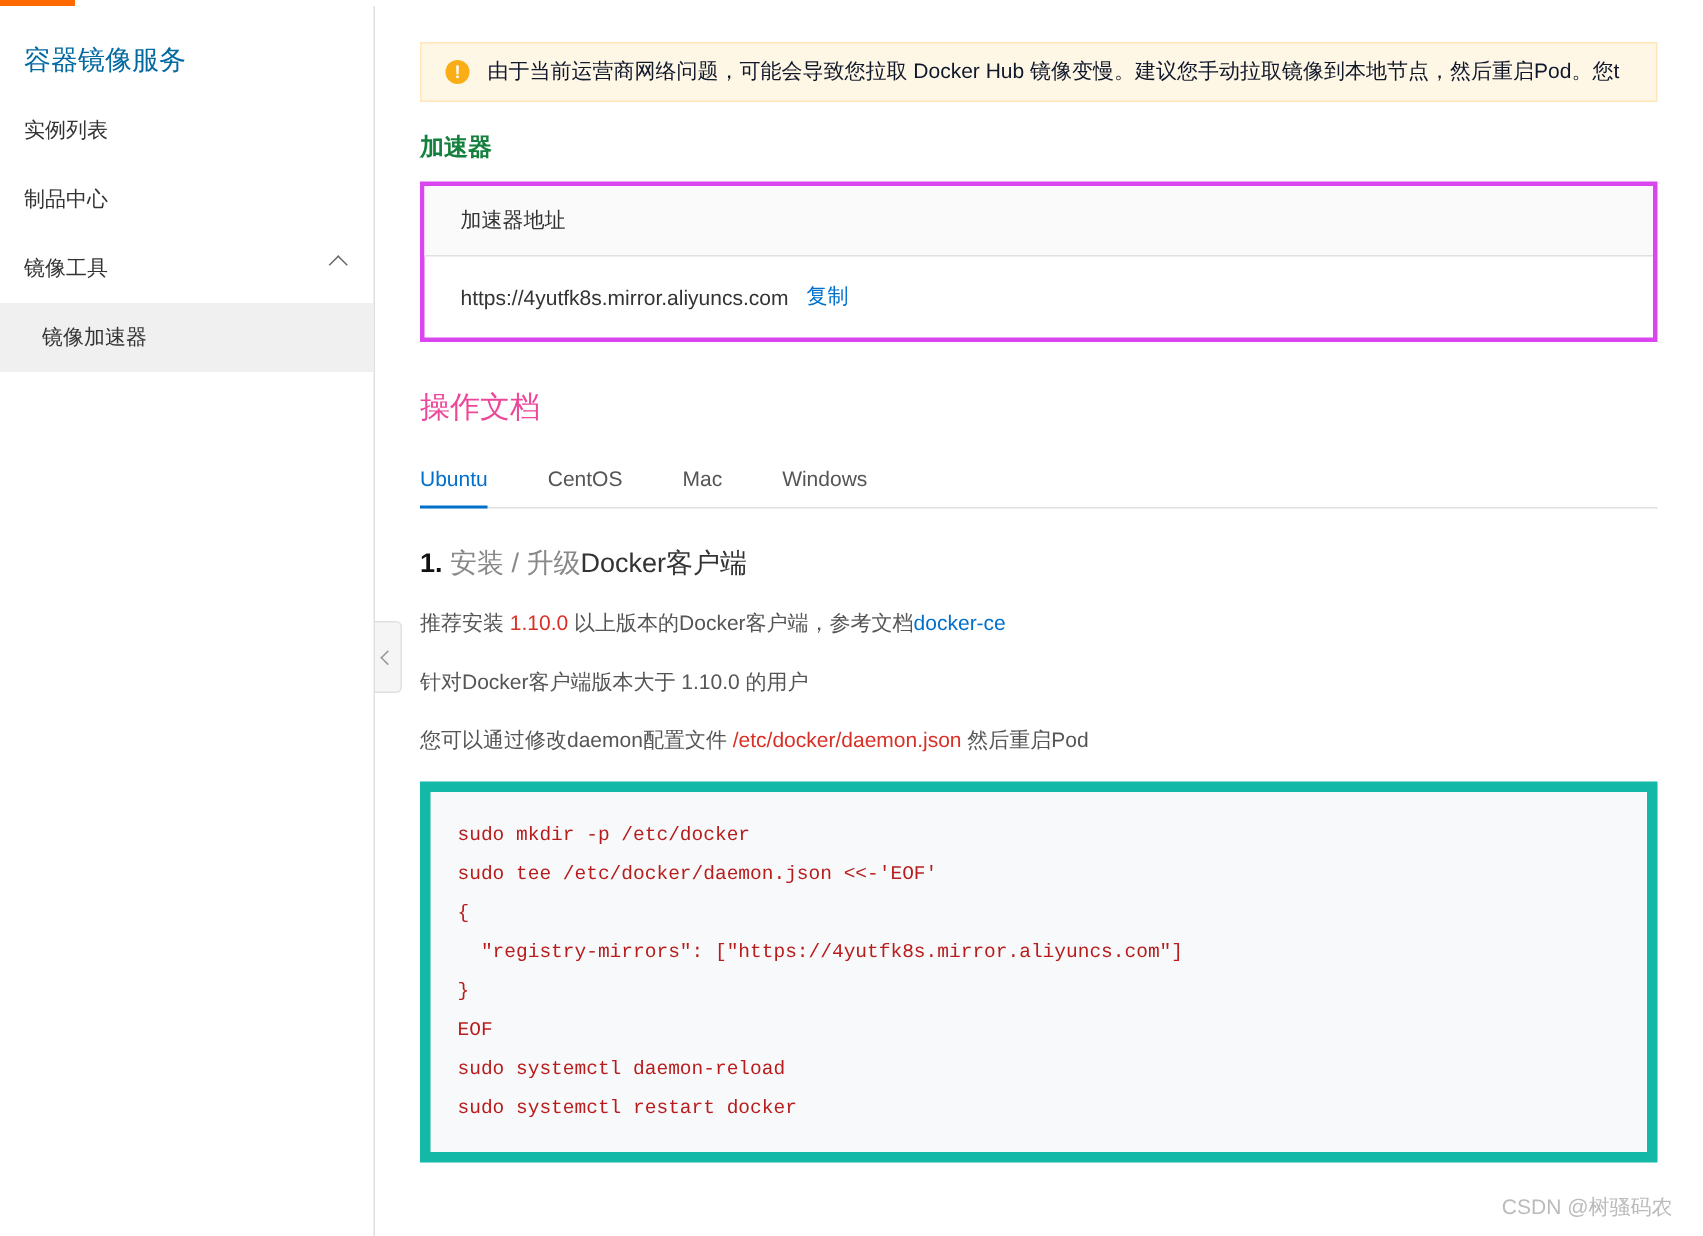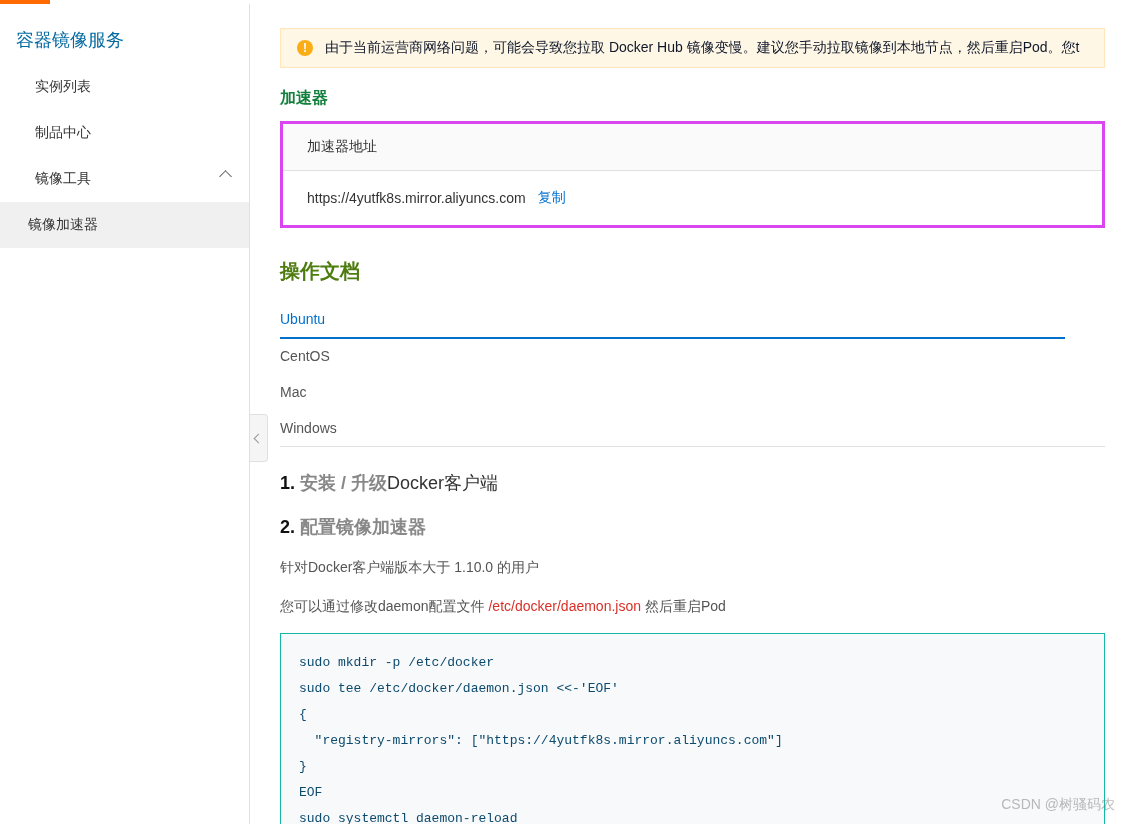--- a/index.html
+++ b/index.html
@@ -1,47 +1,47 @@
 <!DOCTYPE html>
 <html><head>
   <meta charset="utf-8">
   <style>
     * { margin: 0; padding: 0; box-sizing: border-box; }
     body { font-family: -apple-system, BlinkMacSystemFont, "PingFang SC", "Microsoft YaHei", sans-serif; font-size: 14px; color: #333; background: #fff; }
     .orange-bar { height: 4px; width: 50px; background: #ff6a00; }
     .layout { display: flex; }
     .sidebar { width: 250px; background: #fff; border-right: 1px solid #e0e0e0; min-height: 820px; position: relative; }
     .sidebar-title { font-size: 18px; font-weight: 400; padding: 24px 16px 12px; color: #0369a1; }
-    .sidebar-item { padding: 14px 16px; color: #333; cursor: pointer; display: flex; justify-content: space-between; margin-left: 19px; }
+    .sidebar-item { padding: 14px 16px; color: #333; cursor: pointer; display: flex; justify-content: space-between; }
     .sidebar-subitem { padding: 14px 28px; color: #333; cursor: pointer; background: #f0f0f0; font-family: Liberation Serif, serif; }
     .chevron { width: 12px; height: 12px; display: inline-block; }
     .chevron::before { content: ''; display: block; width: 8px; height: 8px; border-left: 1.5px solid #666; border-top: 1.5px solid #666; transform: rotate(45deg); margin-top: 2px; }
     .collapse-handle { position: absolute; left: 250px; top: 410px; width: 18px; height: 48px; background: #f5f5f5; border: 1px solid #e0e0e0; border-left: none; display: flex; align-items: center; justify-content: center; cursor: pointer; border-radius: 0 4px 4px 0; }
     .collapse-handle::before { content: ''; width: 6px; height: 6px; border-left: 1.5px solid #999; border-bottom: 1.5px solid #999; transform: rotate(45deg); }
     .main { flex: 1; padding: 24px 30px; min-width: 0; overflow: hidden; }
     .alert { background: #fff7e6; border: 1px solid #ffe7ba; padding: 10px 16px; display: flex; align-items: center; gap: 12px; margin-bottom: 20px; white-space: nowrap; overflow: hidden; }
     .alert-icon { width: 16px; height: 16px; border-radius: 50%; background: #faad14; color: #fff; display: flex; align-items: center; justify-content: center; font-size: 12px; font-weight: bold; flex-shrink: 0; }
     .alert-text { color: #0f172a; }
     .section-title { font-size: 16px; font-weight: 600; margin-bottom: 12px; color: #15803d; }
     .card { border: 3px solid #d946ef; margin-bottom: 30px; }
     .card-header { padding: 14px 24px; border-bottom: 1px solid #e0e0e0; background: #fafafa; color: #333; }
     .card-body { padding: 18px 24px; display: flex; align-items: center; gap: 12px; }
     .url-text { color: #333; }
     .copy-link { color: #0070cc; cursor: pointer; }
-    .doc-title { font-size: 20px; font-weight: 700; margin: 30px 0 16px; color: #4d7c0f; }
-    .tabs { display: flex; border-bottom: 1px solid #e0e0e0; margin-bottom: 24px; flex-direction: column; }
+    .doc-title { font-size: 20px; font-weight: 400; margin: 30px 0 16px; color: #ec4899; }
+    .tabs { display: flex; border-bottom: 1px solid #e0e0e0; margin-bottom: 24px; }
     .tab { padding: 10px 0; margin-right: 40px; cursor: pointer; color: #555; }
     .tab.active { color: #0070cc; border-bottom: 2px solid #0070cc; margin-bottom: -1px; }
     .step-title { font-size: 18px; font-weight: 500; margin: 20px 0 16px; color: #333; }
     .step-num { color: #111; font-weight: 600; }
-    .step-text-light { color: #888; font-weight: 700; }
+    .step-text-light { color: #888; font-weight: 400; }
     .para { color: #555; margin-bottom: 14px; line-height: 1.8; }
     .red { color: #d93026; }
     .link { color: #0070cc; cursor: pointer; }
-    .code-block { background: #f7f9fa; border: 1px solid #14b8a6; padding: 16px 18px; font-family: "Courier New", Consolas, monospace; font-size: 13px; line-height: 2; color: #0c4a6e; white-space: pre; overflow-x: auto; }
+    .code-block { background: #f7f9fa; border: 7px solid #14b8a6; padding: 16px 18px; font-family: "Courier New", Consolas, monospace; font-size: 13px; line-height: 2; color: #b91c1c; white-space: pre; overflow-x: auto; }
     .watermark { position: fixed; right: 20px; bottom: 10px; color: rgba(120,120,120,0.5); font-size: 14px; pointer-events: none; }
   </style>
 </head>
 <body>
 
 <div class="orange-bar"></div>
 <div class="layout">
   <div class="sidebar">
     <div class="sidebar-title">容器镜像服务</div>
     <div class="sidebar-item">
@@ -77,24 +77,24 @@
     <div class="tabs">
       <div class="tab active">Ubuntu</div>
       <div class="tab">CentOS</div>
       <div class="tab">Mac</div>
       <div class="tab">Windows</div>
     </div>
 
     <div class="step-title">
       <span class="step-num">1.</span><span class="step-text-light"> 安装 / 升级</span><span>Docker客户端</span>
     </div>
+    <p class="para">
+      <span>推荐安装 </span><span class="red">1.10.0</span><span> 以上版本的Docker客户端，参考文档</span><span class="link">docker-ce</span>
+    </p>
 
-    <div class="step-title">
-      <span class="step-num">2.</span><span class="step-text-light"> 配置镜像加速器</span>
-    </div>
     <p class="para">针对Docker客户端版本大于 1.10.0 的用户</p>
     <p class="para">
       <span>您可以通过修改daemon配置文件 </span><span class="red">/etc/docker/daemon.json</span><span> 然后重启Pod</span>
     </p>
 
     <div class="code-block">sudo mkdir -p /etc/docker
 sudo tee /etc/docker/daemon.json &lt;&lt;-'EOF'
 {
   "registry-mirrors": ["https://4yutfk8s.mirror.aliyuncs.com"]
 }

